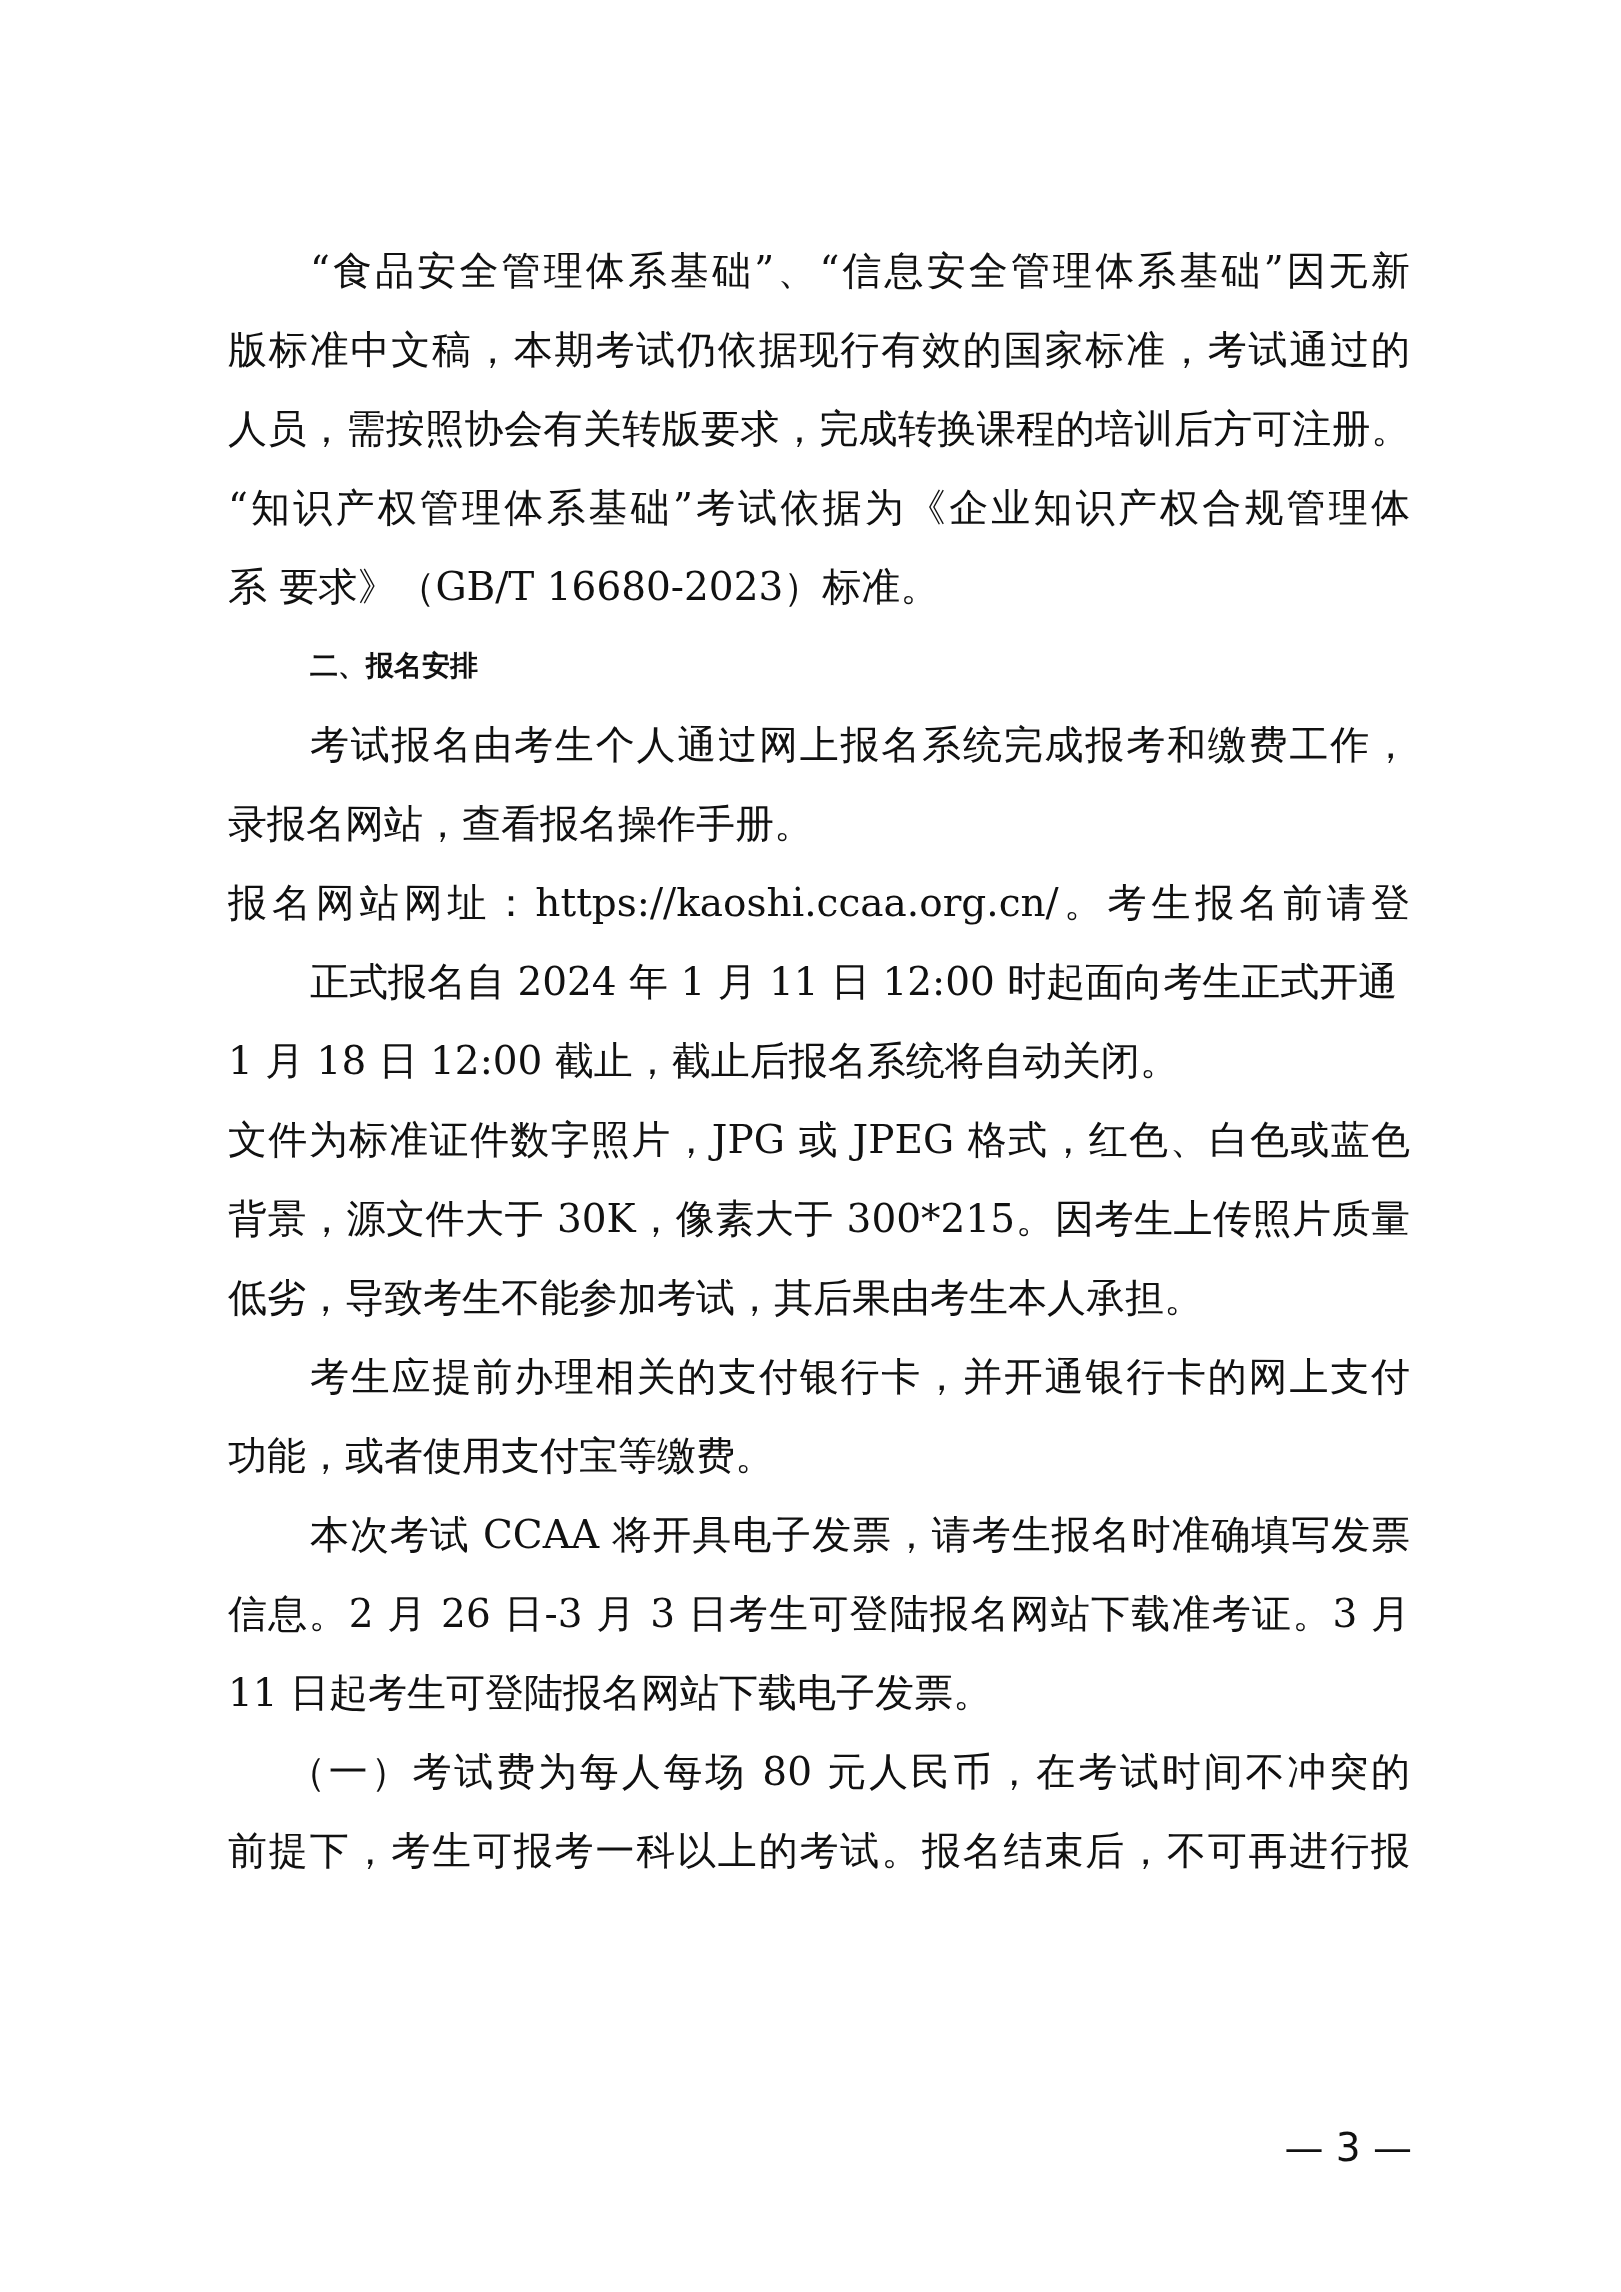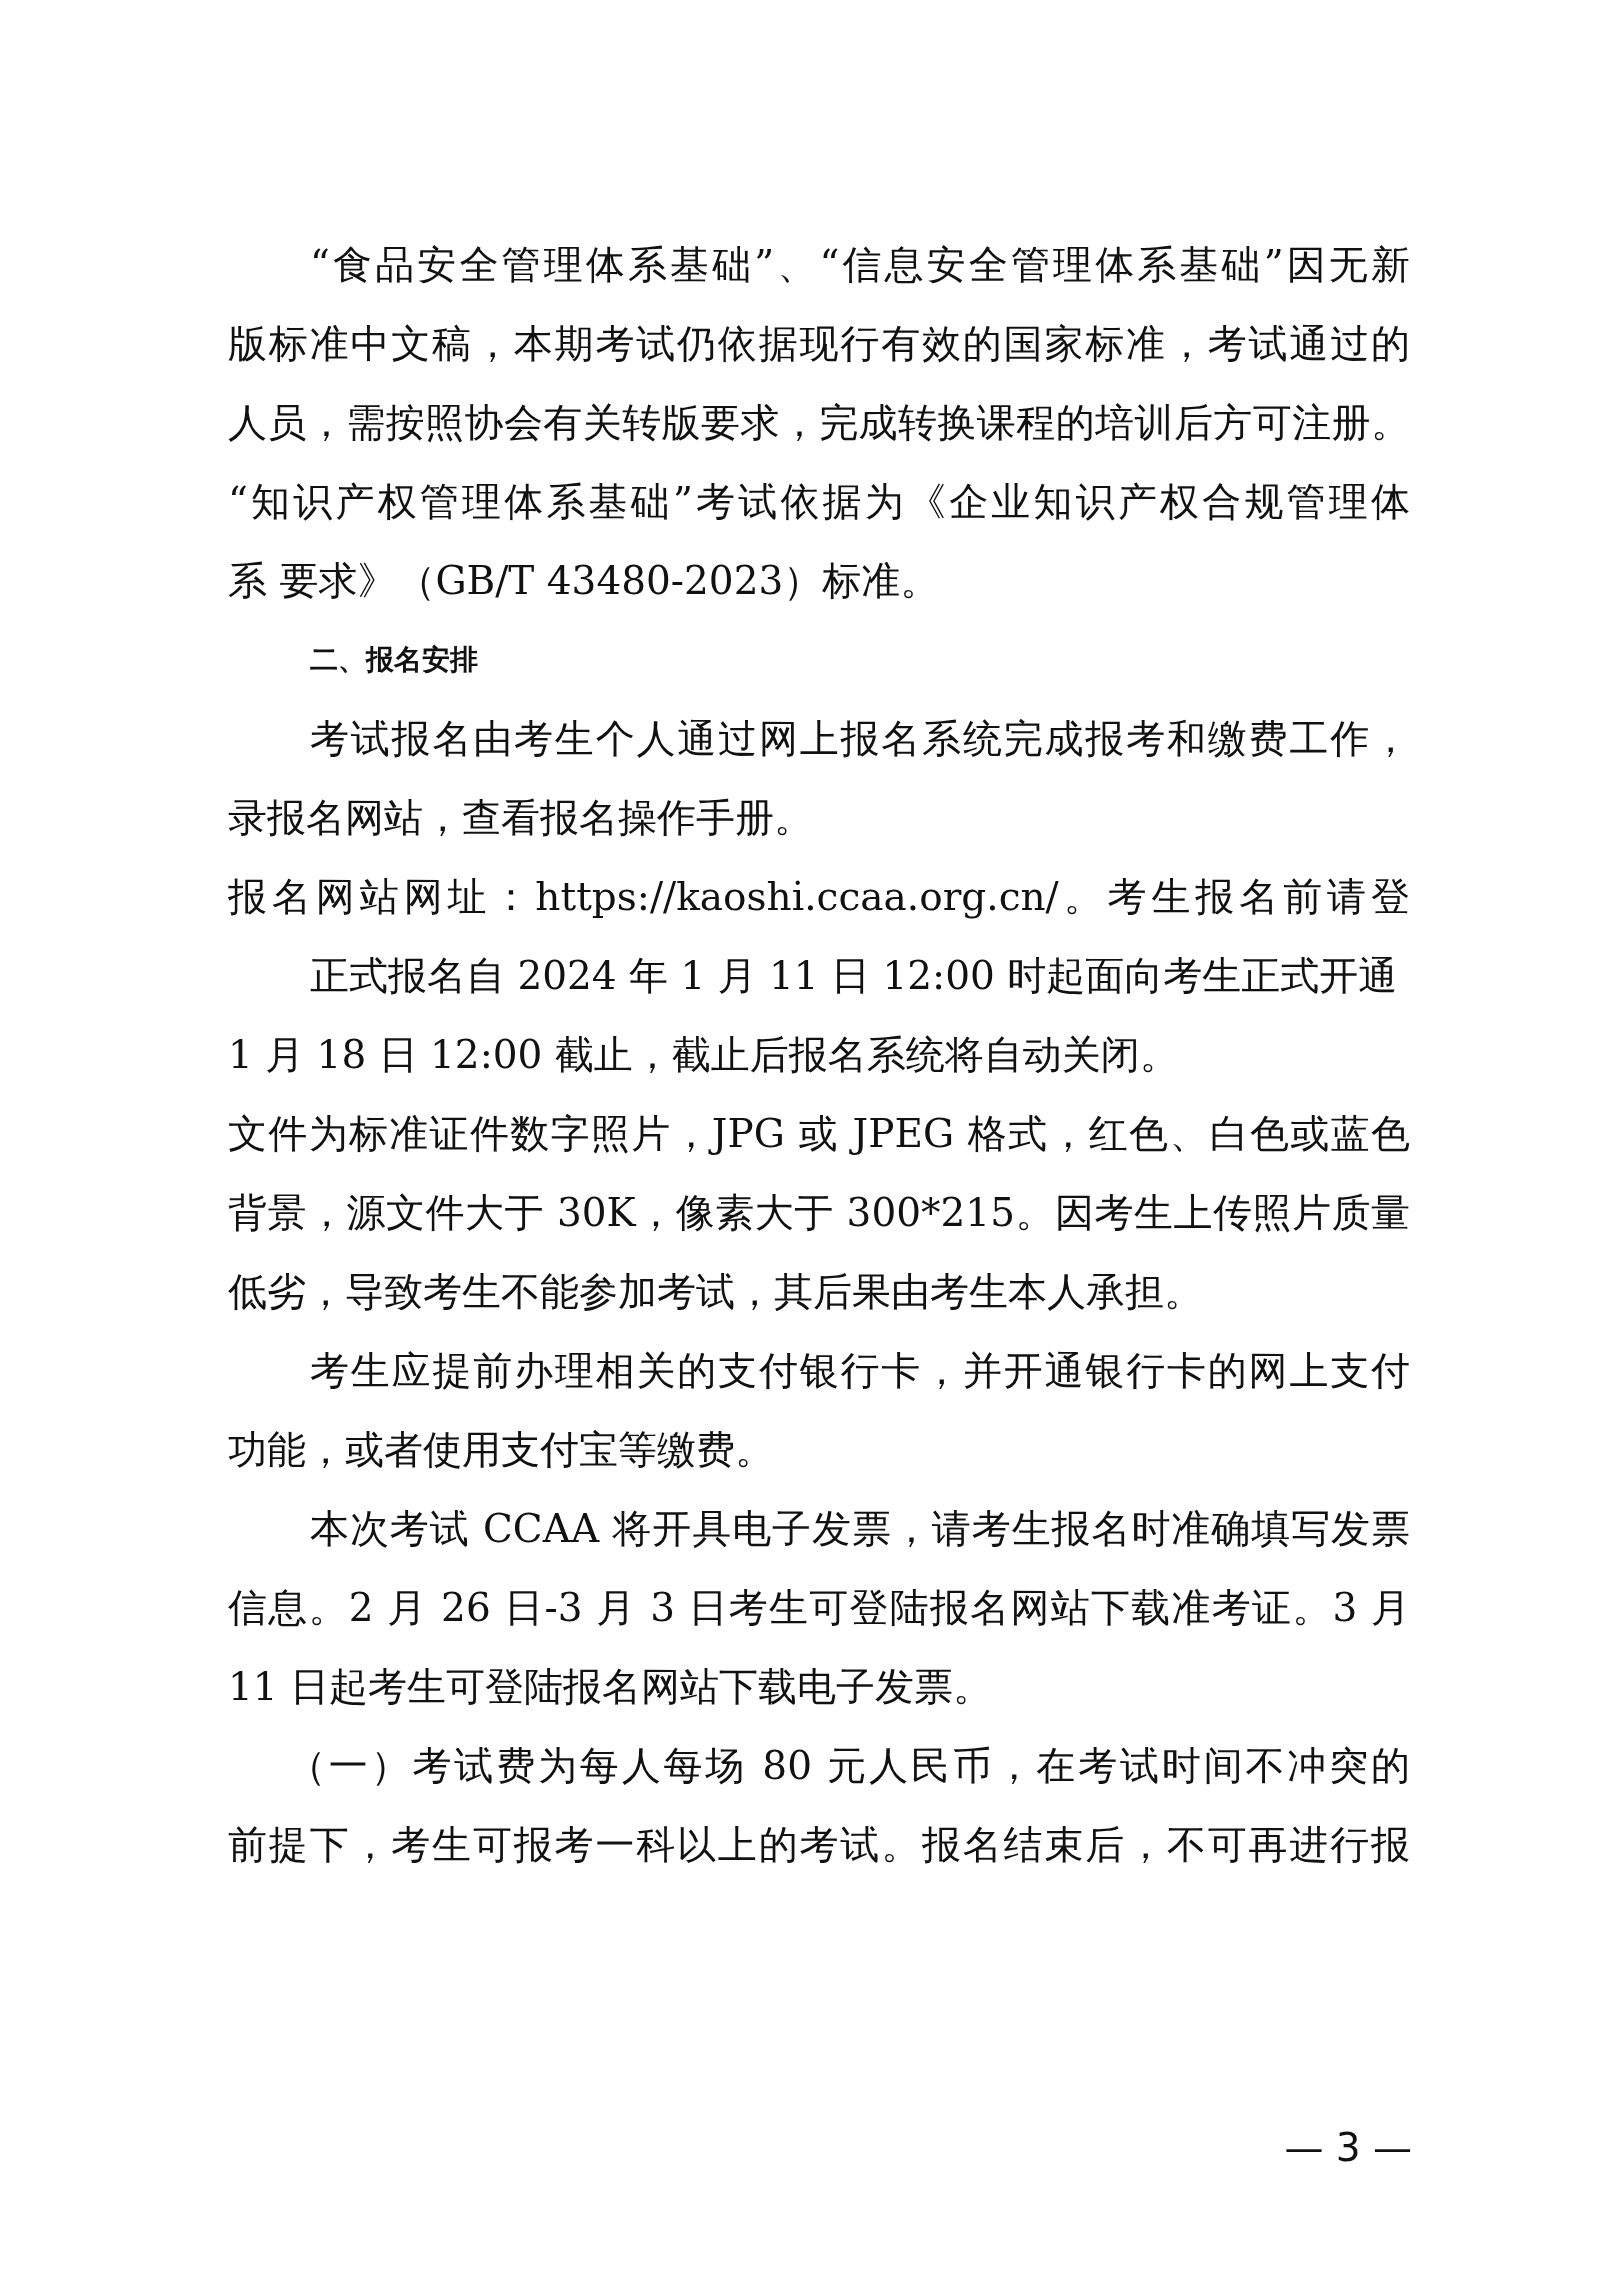--- a/index.html
+++ b/index.html
@@ -1,18 +1,18 @@
 <!DOCTYPE html>
 <html><head>
 <meta charset="utf-8">
 <style>
   html, body { margin: 0; padding: 0; background: #ffffff; }
   body { width: 1621px; height: 2293px; position: relative; overflow: hidden; }
   .page {
-    position: absolute; left: 228px; top: 225px; width: 1182px;
+    position: absolute; left: 228px; top: 231px; width: 1182px;
     font-family: "DejaVu Serif", "Liberation Serif", serif;
     font-size: 39px; line-height: 79px; color: #111111;
   }
   .line {
     display: block; height: 79px; white-space: nowrap;
     text-align: justify; text-align-last: justify;
     overflow: hidden;
   }
   .line.last { text-align-last: left; }
   .indent { padding-left: 82px; }
@@ -30,21 +30,21 @@
 </head>
 <body>
 
 <div class="page">
 
   <div>
     <span class="line indent">“食品安全管理体系基础”、“信息安全管理体系基础”因无新</span>
     <span class="line">版标准中文稿，本期考试仍依据现行有效的国家标准，考试通过的</span>
     <span class="line">人员，需按照协会有关转版要求，完成转换课程的培训后方可注册。</span>
     <span class="line">“知识产权管理体系基础”考试依据为《企业知识产权合规管理体</span>
-    <span class="line last">系 要求》（GB/T 43480-2023）标准。</span>
+    <span class="line last">系 要求》（GB/T 16680-2023）标准。</span>
   </div>
 
   <div class="heading">二、报名安排</div>
 
   <div>
     <span class="line indent">考试报名由考生个人通过网上报名系统完成报考和缴费工作，</span>
     <span class="line last">录报名网站，查看报名操作手册。</span>
     <span class="line">报名网站网址：https://kaoshi.ccaa.org.cn/。考生报名前请登</span>
   </div>
 

